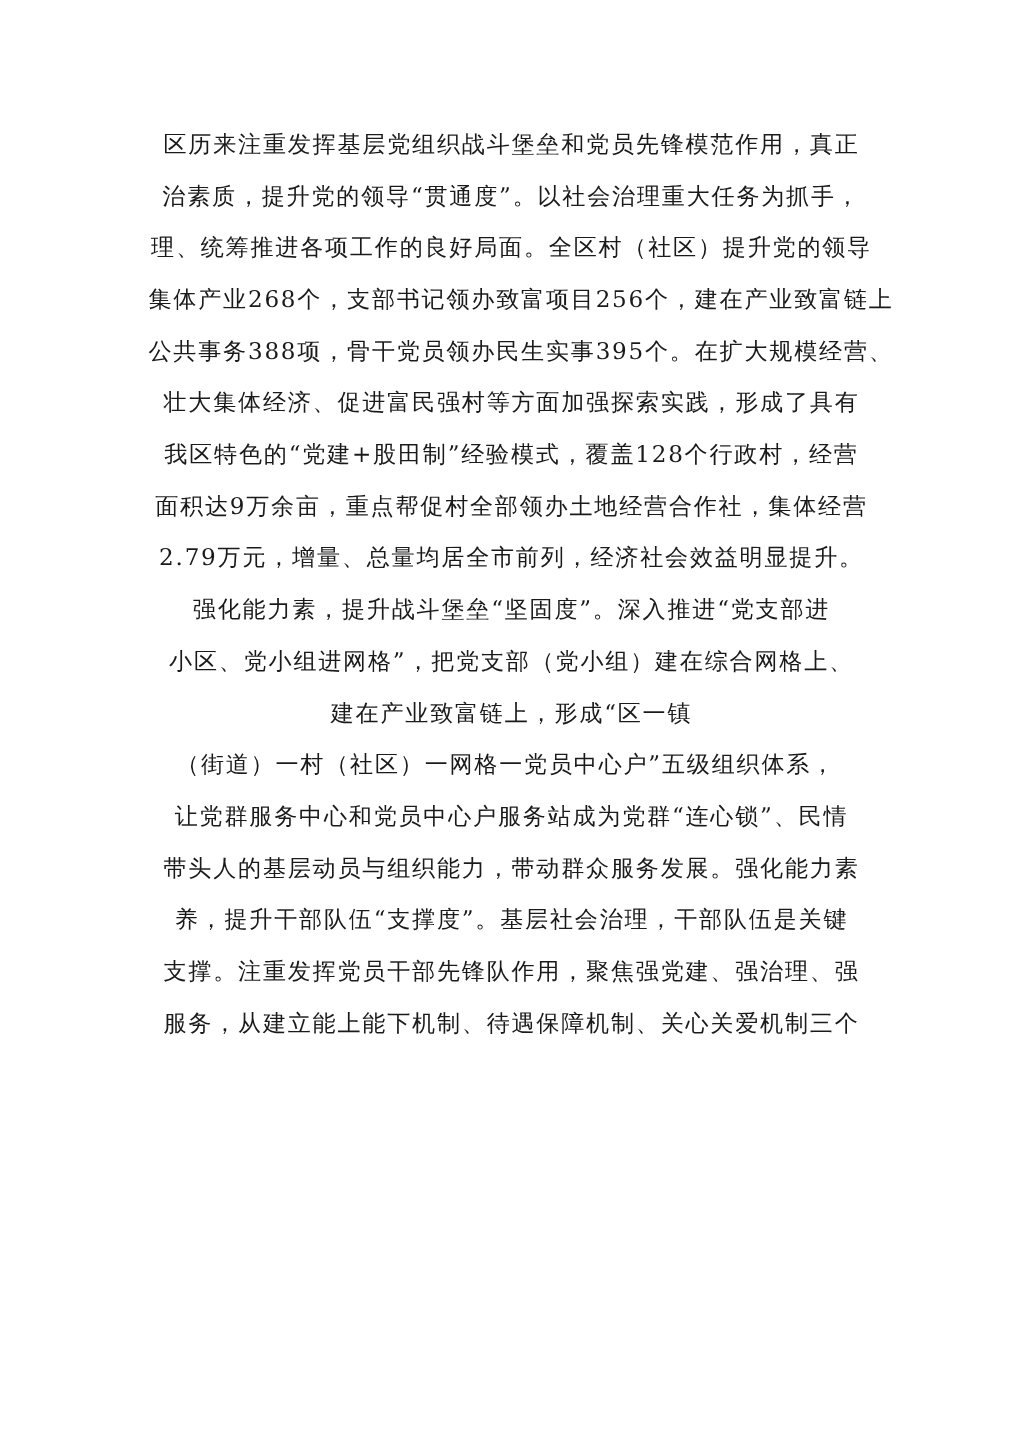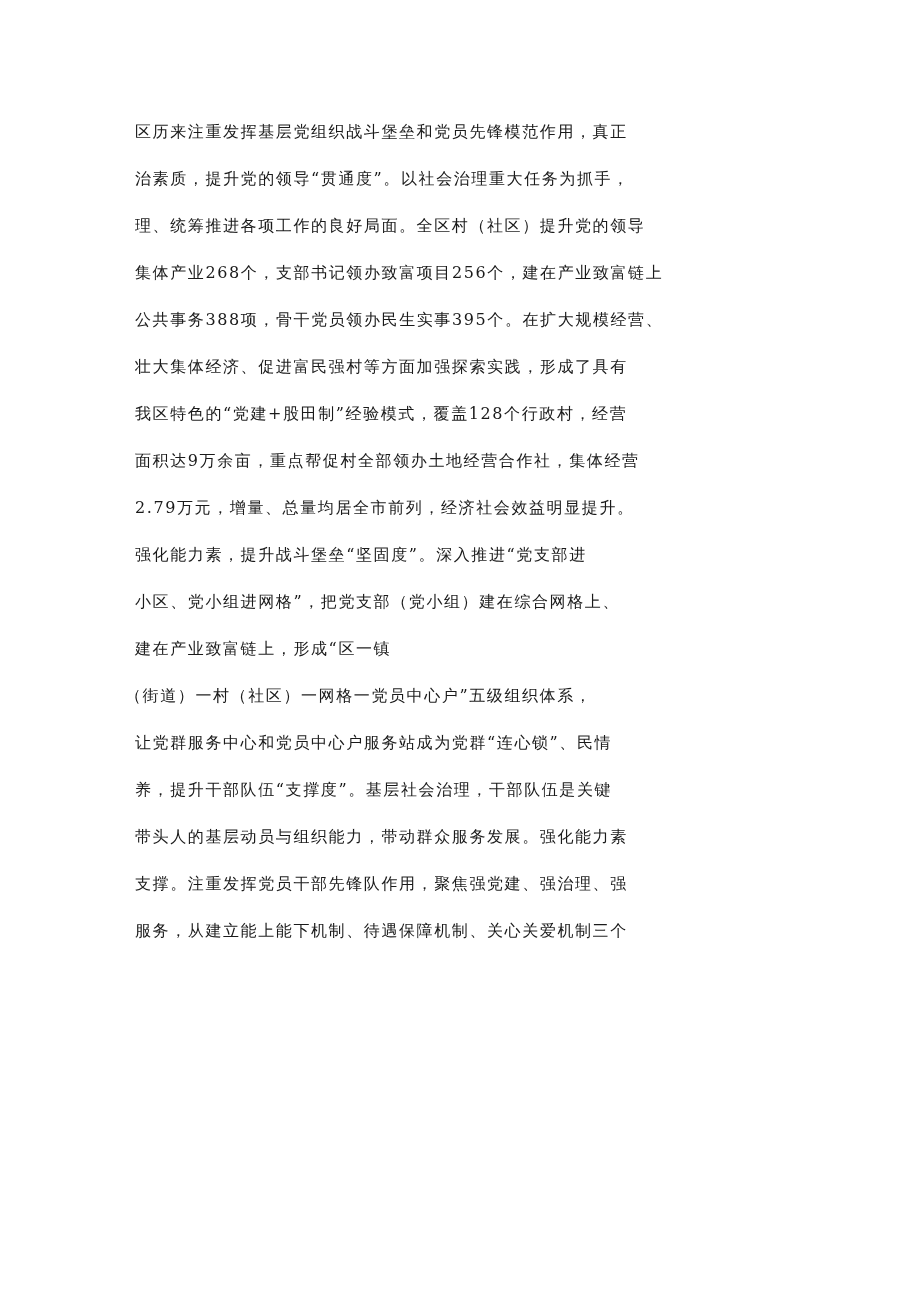--- a/index.html
+++ b/index.html
@@ -25,24 +25,25 @@
       position: absolute;
       left: 135px;
       top: 108px;
       width: 660px;
     }
     .line {
       display: block;
       height: 47px;
       line-height: 47px;
       font-family: "DejaVu Serif", "Liberation Serif", serif;
-      font-size: 16px;
+      font-size: 21px;
       color: #1a1a1a;
       white-space: nowrap;
       letter-spacing: 1.6px;
+      text-align: center;
     }
     .line.indent-paren {
       margin-left: -10px;
     }
   </style>
 </head>
 <body>
 
 <div class="page">
   <div class="text-block">
@@ -53,18 +54,18 @@
     <span class="line">公共事务388项，骨干党员领办民生实事395个。在扩大规模经营、</span>
     <span class="line">壮大集体经济、促进富民强村等方面加强探索实践，形成了具有</span>
     <span class="line">我区特色的“党建+股田制”经验模式，覆盖128个行政村，经营</span>
     <span class="line">面积达9万余亩，重点帮促村全部领办土地经营合作社，集体经营</span>
     <span class="line">2.79万元，增量、总量均居全市前列，经济社会效益明显提升。</span>
     <span class="line">强化能力素，提升战斗堡垒“坚固度”。深入推进“党支部进</span>
     <span class="line">小区、党小组进网格”，把党支部（党小组）建在综合网格上、</span>
     <span class="line">建在产业致富链上，形成“区一镇</span>
     <span class="line indent-paren">（街道）一村（社区）一网格一党员中心户”五级组织体系，</span>
     <span class="line">让党群服务中心和党员中心户服务站成为党群“连心锁”、民情</span>
+    <span class="line">带头人的基层动员与组织能力，带动群众服务发展。强化能力素</span>
     <span class="line">养，提升干部队伍“支撑度”。基层社会治理，干部队伍是关键</span>
-    <span class="line">带头人的基层动员与组织能力，带动群众服务发展。强化能力素</span>
     <span class="line">支撑。注重发挥党员干部先锋队作用，聚焦强党建、强治理、强</span>
     <span class="line">服务，从建立能上能下机制、待遇保障机制、关心关爱机制三个</span>
   </div>
 </div>
 
 </body></html>

